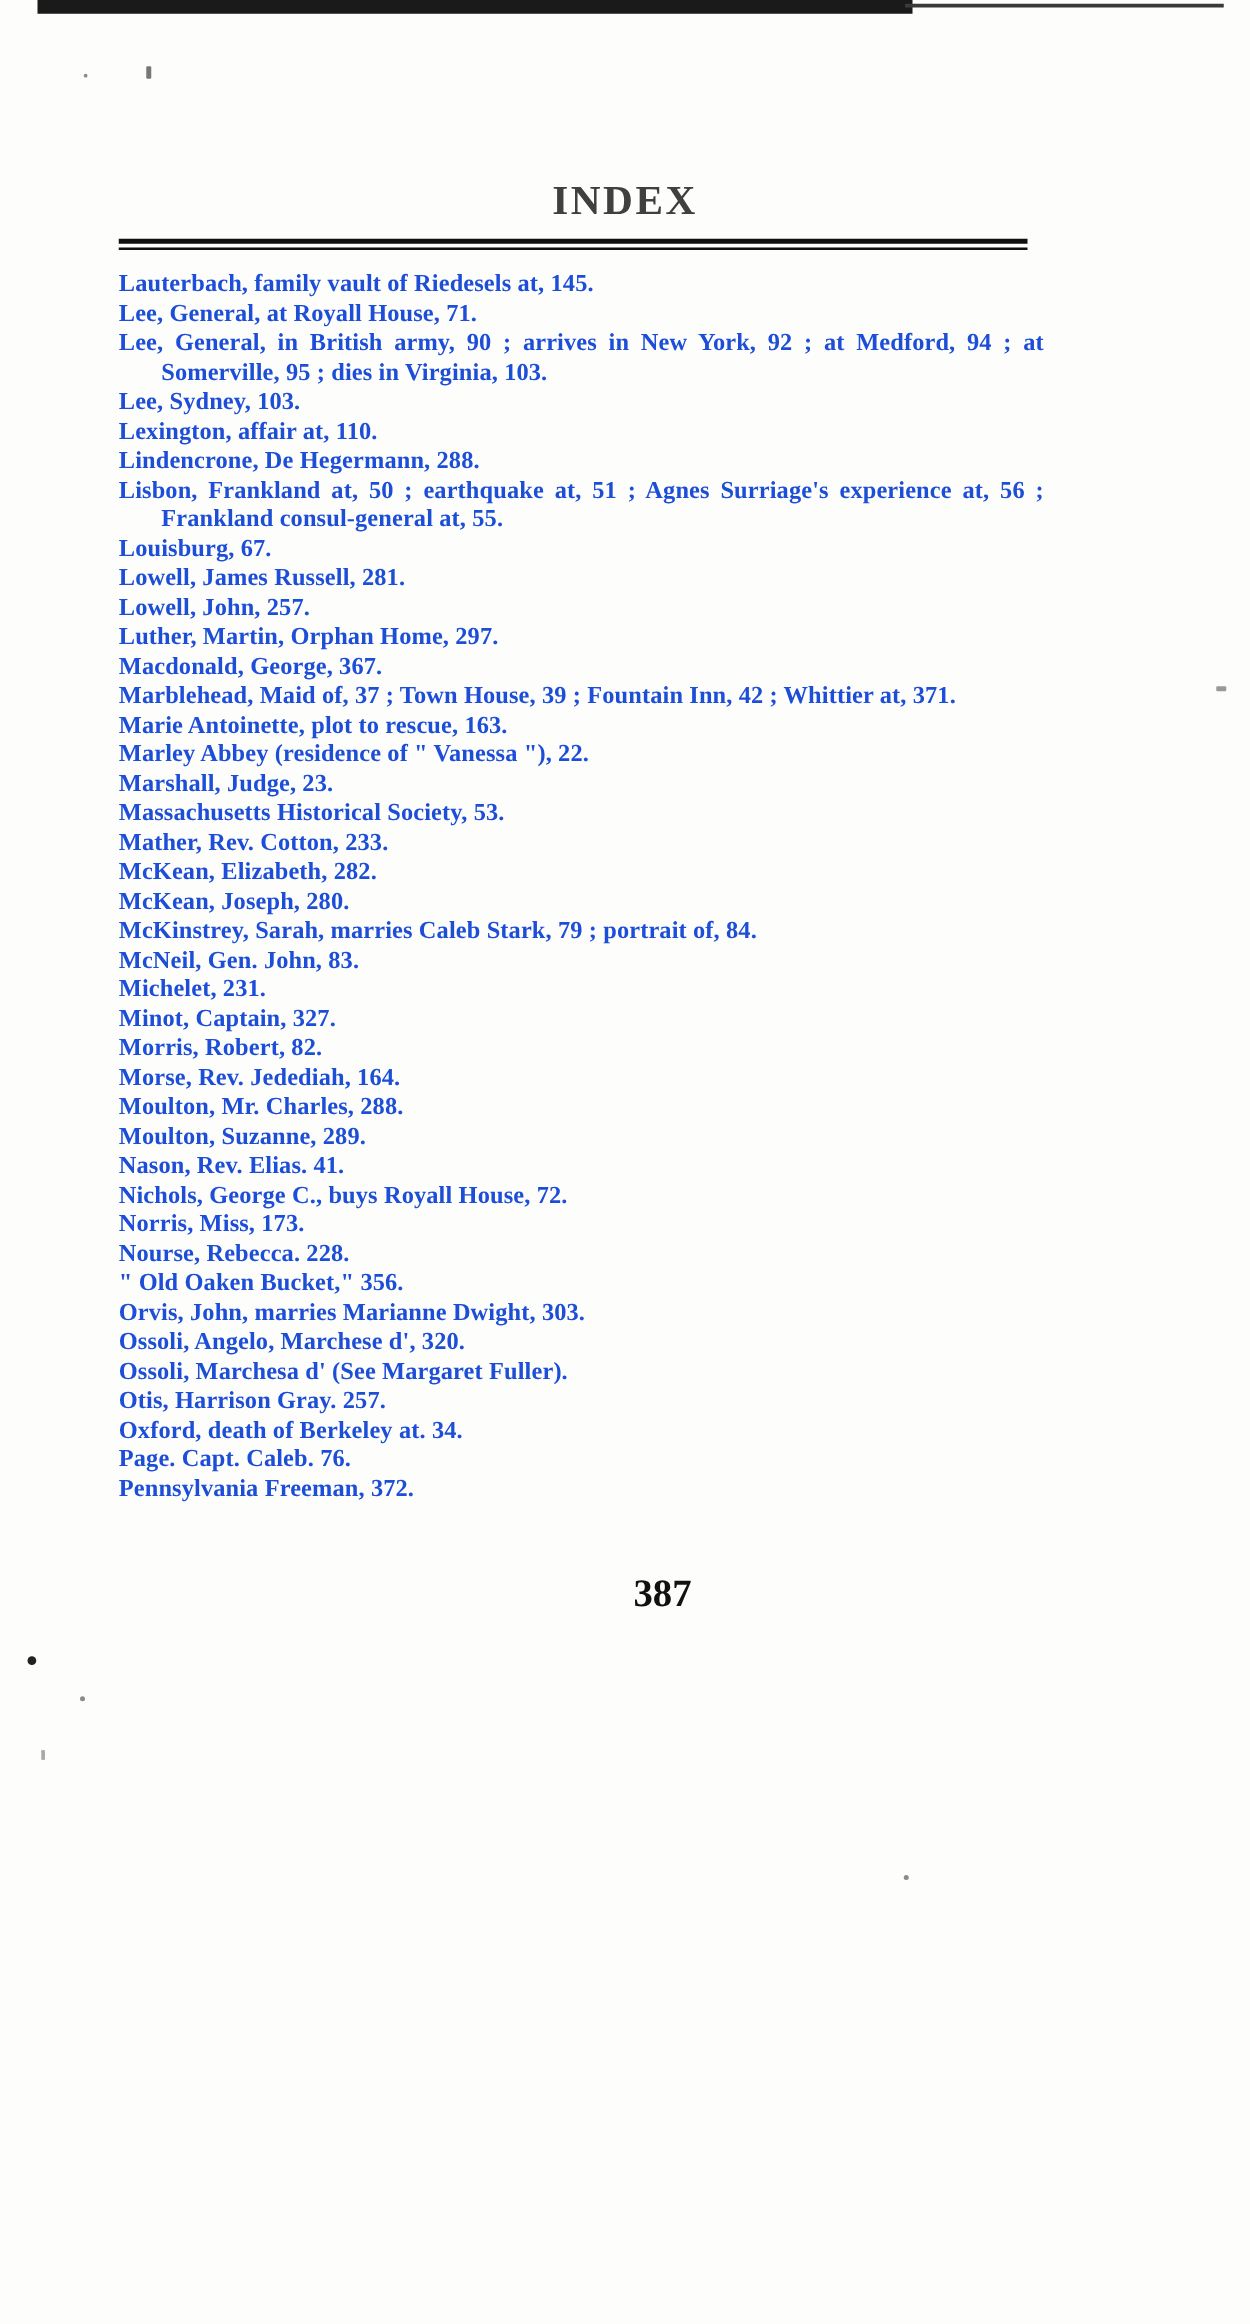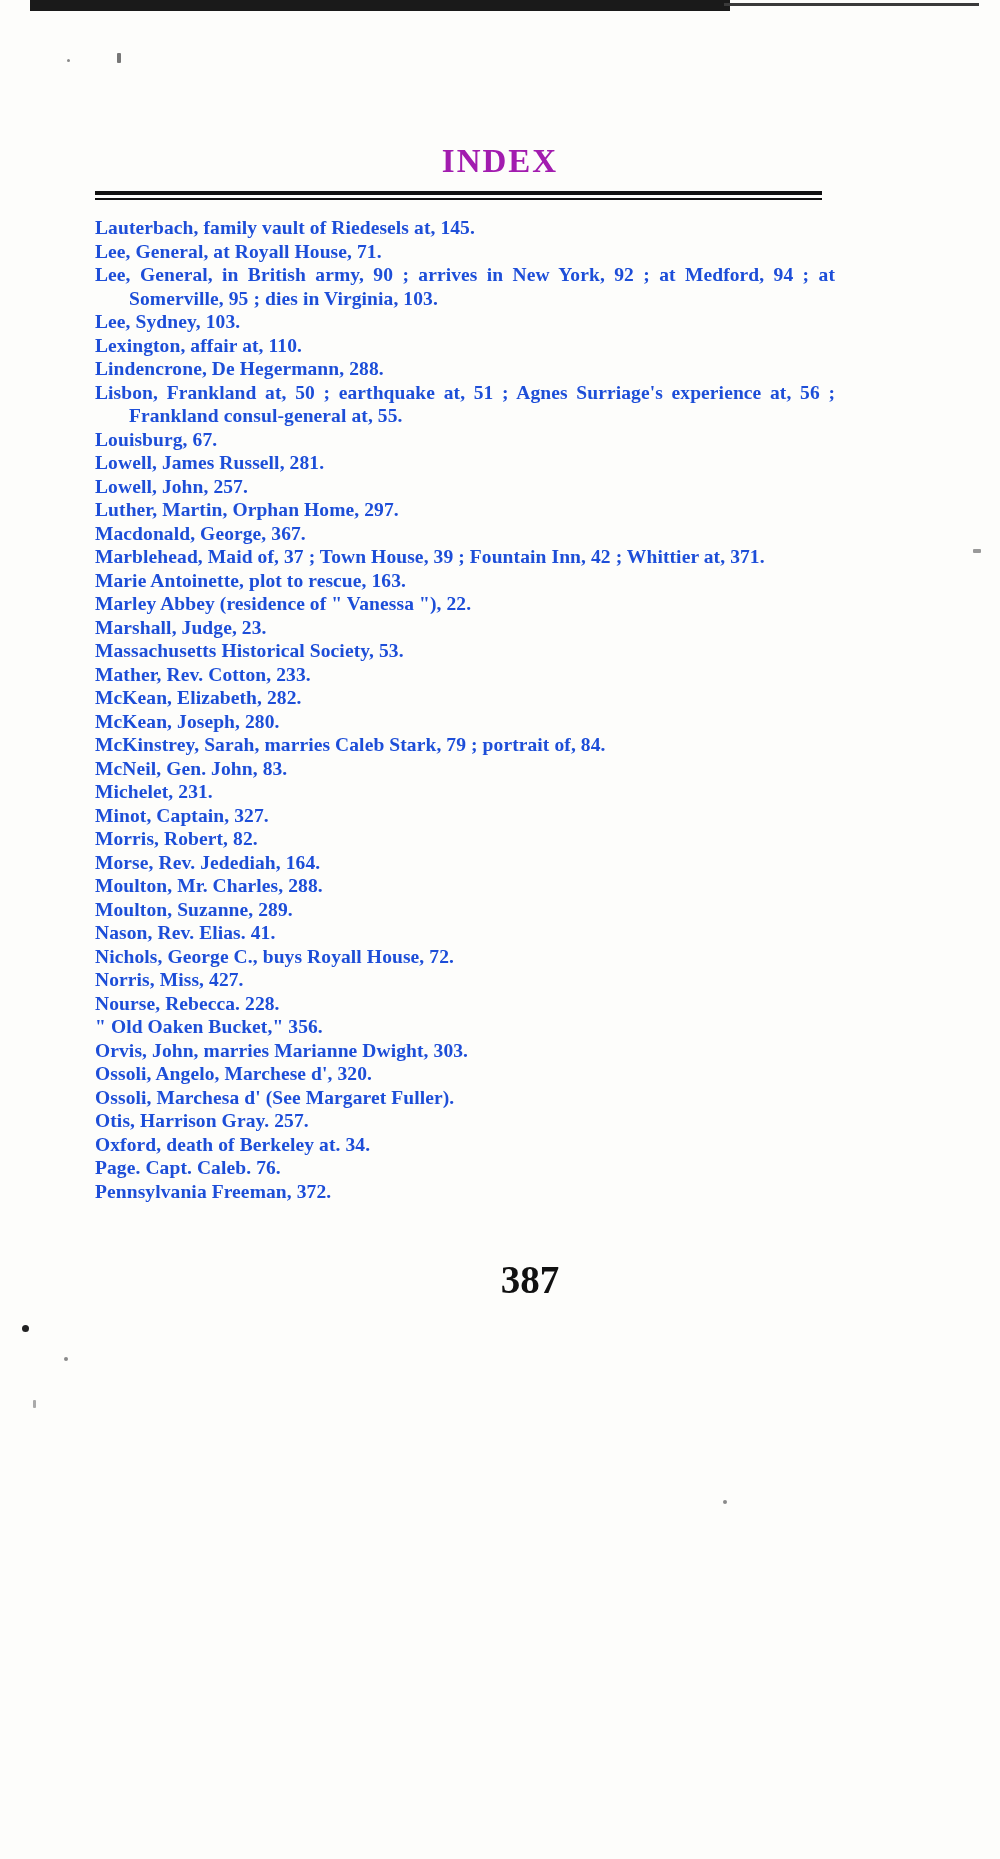--- a/index.html
+++ b/index.html
@@ -48,21 +48,21 @@
   .title {
     position: absolute;
     left: 0;
     top: 143px;
     width: 100%;
     text-align: center;
     font-family: "Liberation Serif", serif;
     font-weight: bold;
     font-size: 33px;
     letter-spacing: 2px;
-    color: #a21caf;
+    color: #404040;
   }
   .rule-wrap {
     position: absolute;
     left: 95px;
     top: 191px;
     width: 727px;
   }
   .rule-thick {
     height: 4px;
     background: #111;
@@ -98,21 +98,21 @@
   }
   .ital {
     font-weight: bold;
   }
   .folio {
     position: absolute;
     left: 0;
     top: 1257px;
     width: 100%;
     text-align: center;
-    font-size: 39px;
+    font-size: 31px;
     font-weight: bold;
     color: #111;
     font-family: "Liberation Serif", serif;
   }
   .folio span { margin-left: 60px; }
 </style>
 </head>
 <body>
 
 <div class="page">
@@ -159,21 +159,21 @@
     <div class="entry just">McKinstrey, Sarah, marries Caleb Stark, 79 ; portrait of, 84.</div>
     <div class="entry">McNeil, Gen. John, 83.</div>
     <div class="entry">Michelet, 231.</div>
     <div class="entry">Minot, Captain, 327.</div>
     <div class="entry">Morris, Robert, 82.</div>
     <div class="entry">Morse, Rev. Jedediah, 164.</div>
     <div class="entry">Moulton, Mr. Charles, 288.</div>
     <div class="entry">Moulton, Suzanne, 289.</div>
     <div class="entry">Nason, Rev. Elias. 41.</div>
     <div class="entry">Nichols, George C., buys Royall House, 72.</div>
-    <div class="entry">Norris, Miss, 427.</div>
+    <div class="entry">Norris, Miss, 173.</div>
     <div class="entry">Nourse, Rebecca. 228.</div>
     <div class="entry">" Old Oaken Bucket," 356.</div>
     <div class="entry">Orvis, John, marries Marianne Dwight, 303.</div>
     <div class="entry">Ossoli, Angelo, Marchese d', 320.</div>
     <div class="entry">Ossoli, Marchesa d' (See Margaret Fuller).</div>
     <div class="entry">Otis, Harrison Gray. 257.</div>
     <div class="entry">Oxford, death of Berkeley at. 34.</div>
     <div class="entry">Page. Capt. Caleb. 76.</div>
     <div class="entry"><span>Pennsylvania </span><span class="ital">Freeman,</span><span> 372.</span></div>
   </div>

